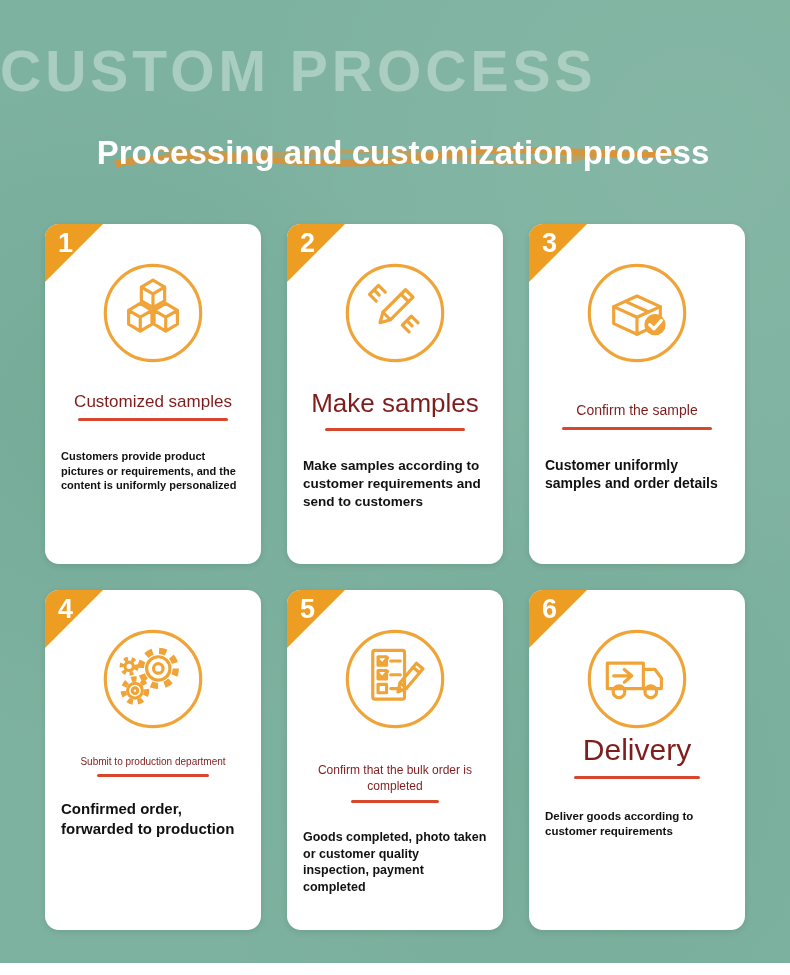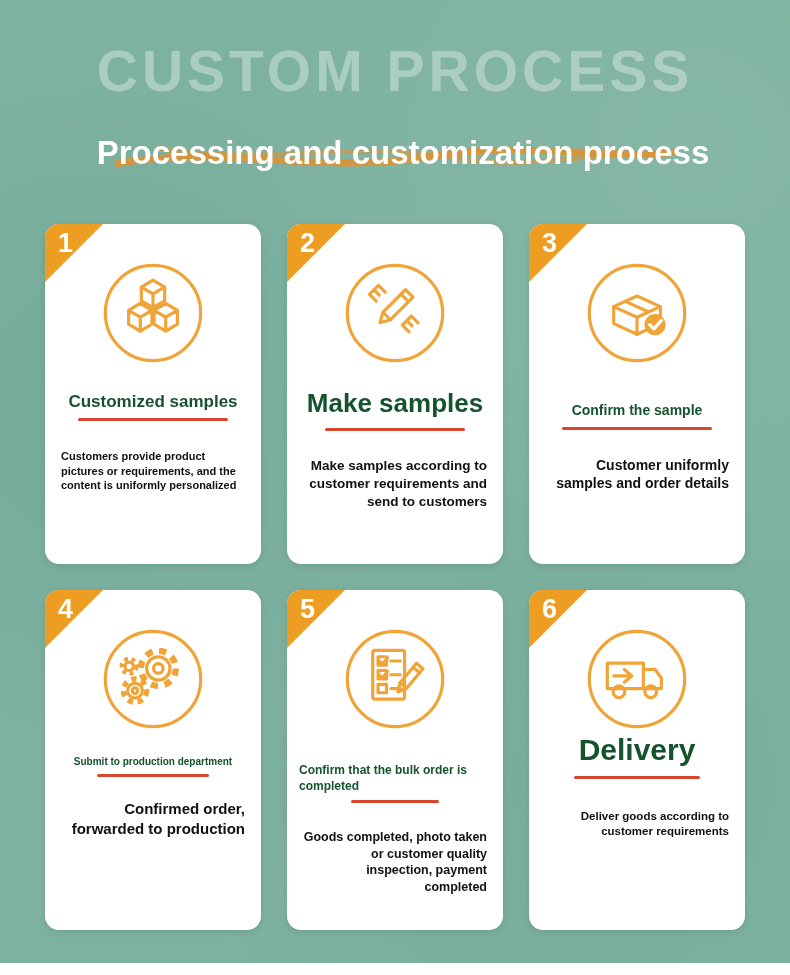--- a/index.html
+++ b/index.html
@@ -6,21 +6,21 @@
   .stage{
     position:relative;width:790px;height:975px;overflow:hidden;
     background:#7EB2A0;
     background-image:
       radial-gradient(circle at 12% 42%, rgba(0,70,50,0.07), transparent 38%),
       radial-gradient(circle at 88% 15%, rgba(255,255,255,0.06), transparent 42%),
       radial-gradient(circle at 70% 80%, rgba(0,70,50,0.05), transparent 40%);
     font-family:"Liberation Sans", sans-serif;
   }
   .watermark{
-    position:absolute;top:38px;left:0;width:100%;text-align:center;
+    position:absolute;top:38px;left:0;width:100%;
     font-size:57px;font-weight:bold;letter-spacing:4px;
     color:rgba(232,244,239,0.42);white-space:nowrap;
   }
   .scribble{position:absolute;top:126px;left:50%;transform:translateX(-50%);z-index:1;}
   .heading{
     position:absolute;top:134px;left:0;width:100%;text-align:center;z-index:2;
     font-size:33px;font-weight:bold;color:#ffffff;padding-left:8px;
   }
   .grid{
     position:absolute;left:45px;top:224px;
@@ -33,23 +33,23 @@
     box-shadow:0 2px 6px rgba(0,40,30,0.12);
   }
   .corner{position:absolute;top:0;left:0;width:0;height:0;
     border-top:58px solid #EC9D22;border-right:58px solid transparent;}
   .num{position:absolute;top:4px;left:13px;color:#fff;font-size:27px;font-weight:bold;}
   .icon-wrap{margin-top:6px;}
   .icon-wrap svg{width:106px;height:106px;display:block;}
   .ring{fill:none;stroke:#F0A438;stroke-width:3;}
   .ln{fill:none;stroke:#F0A438;stroke-width:3;stroke-linejoin:round;stroke-linecap:round;}
   .teeth{fill:none;stroke:#F0A438;}
-  .title{color:#14532d;font-weight:bold;text-align:left;line-height:1.2;}
+  .title{color:#7f1d1d;font-weight:normal;text-align:center;line-height:1.2;}
   .underline{height:3px;background:#D7472D;margin-top:6px;border-radius:2px;}
-  .desc{color:#111;font-weight:bold;text-align:right;line-height:1.32;padding:0 4px;}
+  .desc{color:#111;font-weight:bold;text-align:left;line-height:1.32;padding:0 4px;}
   .card--1 .title{font-size:17px;margin-top:26px;}
   .card--2 .title{font-size:26px;margin-top:22px;}
   .card--3 .title{font-size:14px;margin-top:36px;}
   .card--4 .title{font-size:10px;margin-top:24px;}
   .card--5 .title{font-size:12px;margin-top:30px;line-height:1.35;}
   .card--6 .title{font-size:30px;}
   .card--1 .underline{width:150px;}
   .card--2 .underline{width:140px;margin-top:9px;}
   .card--3 .underline{width:150px;margin-top:8px;}
   .card--4 .underline{width:112px;}

